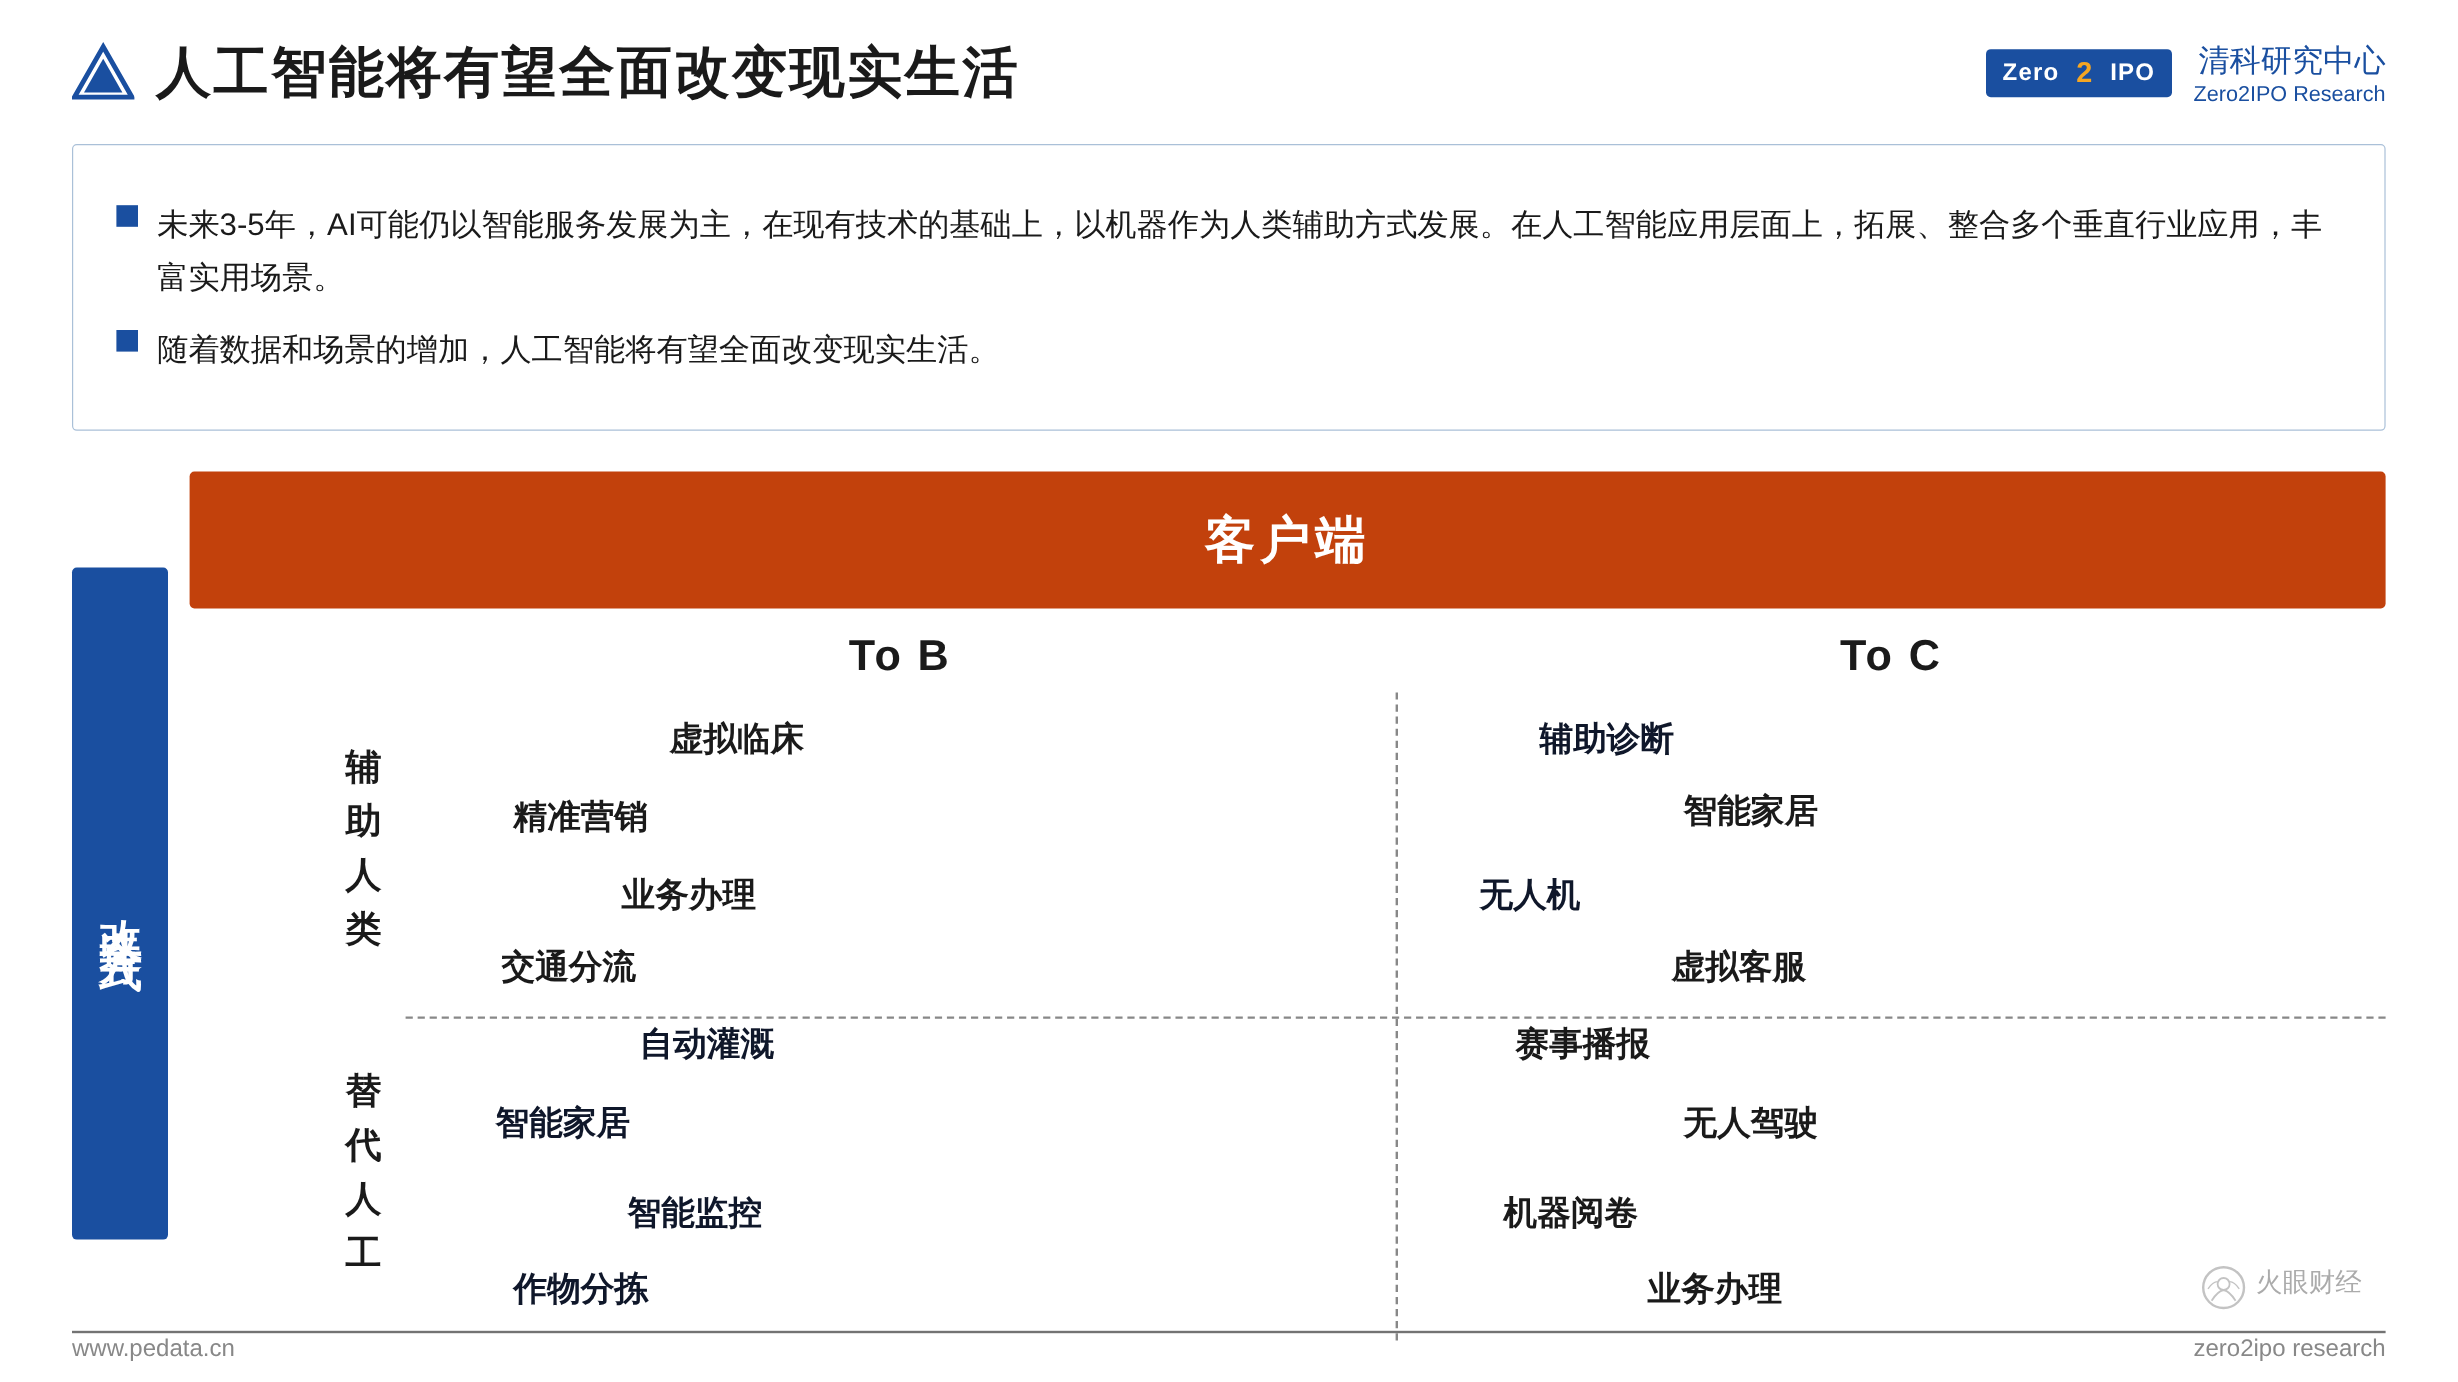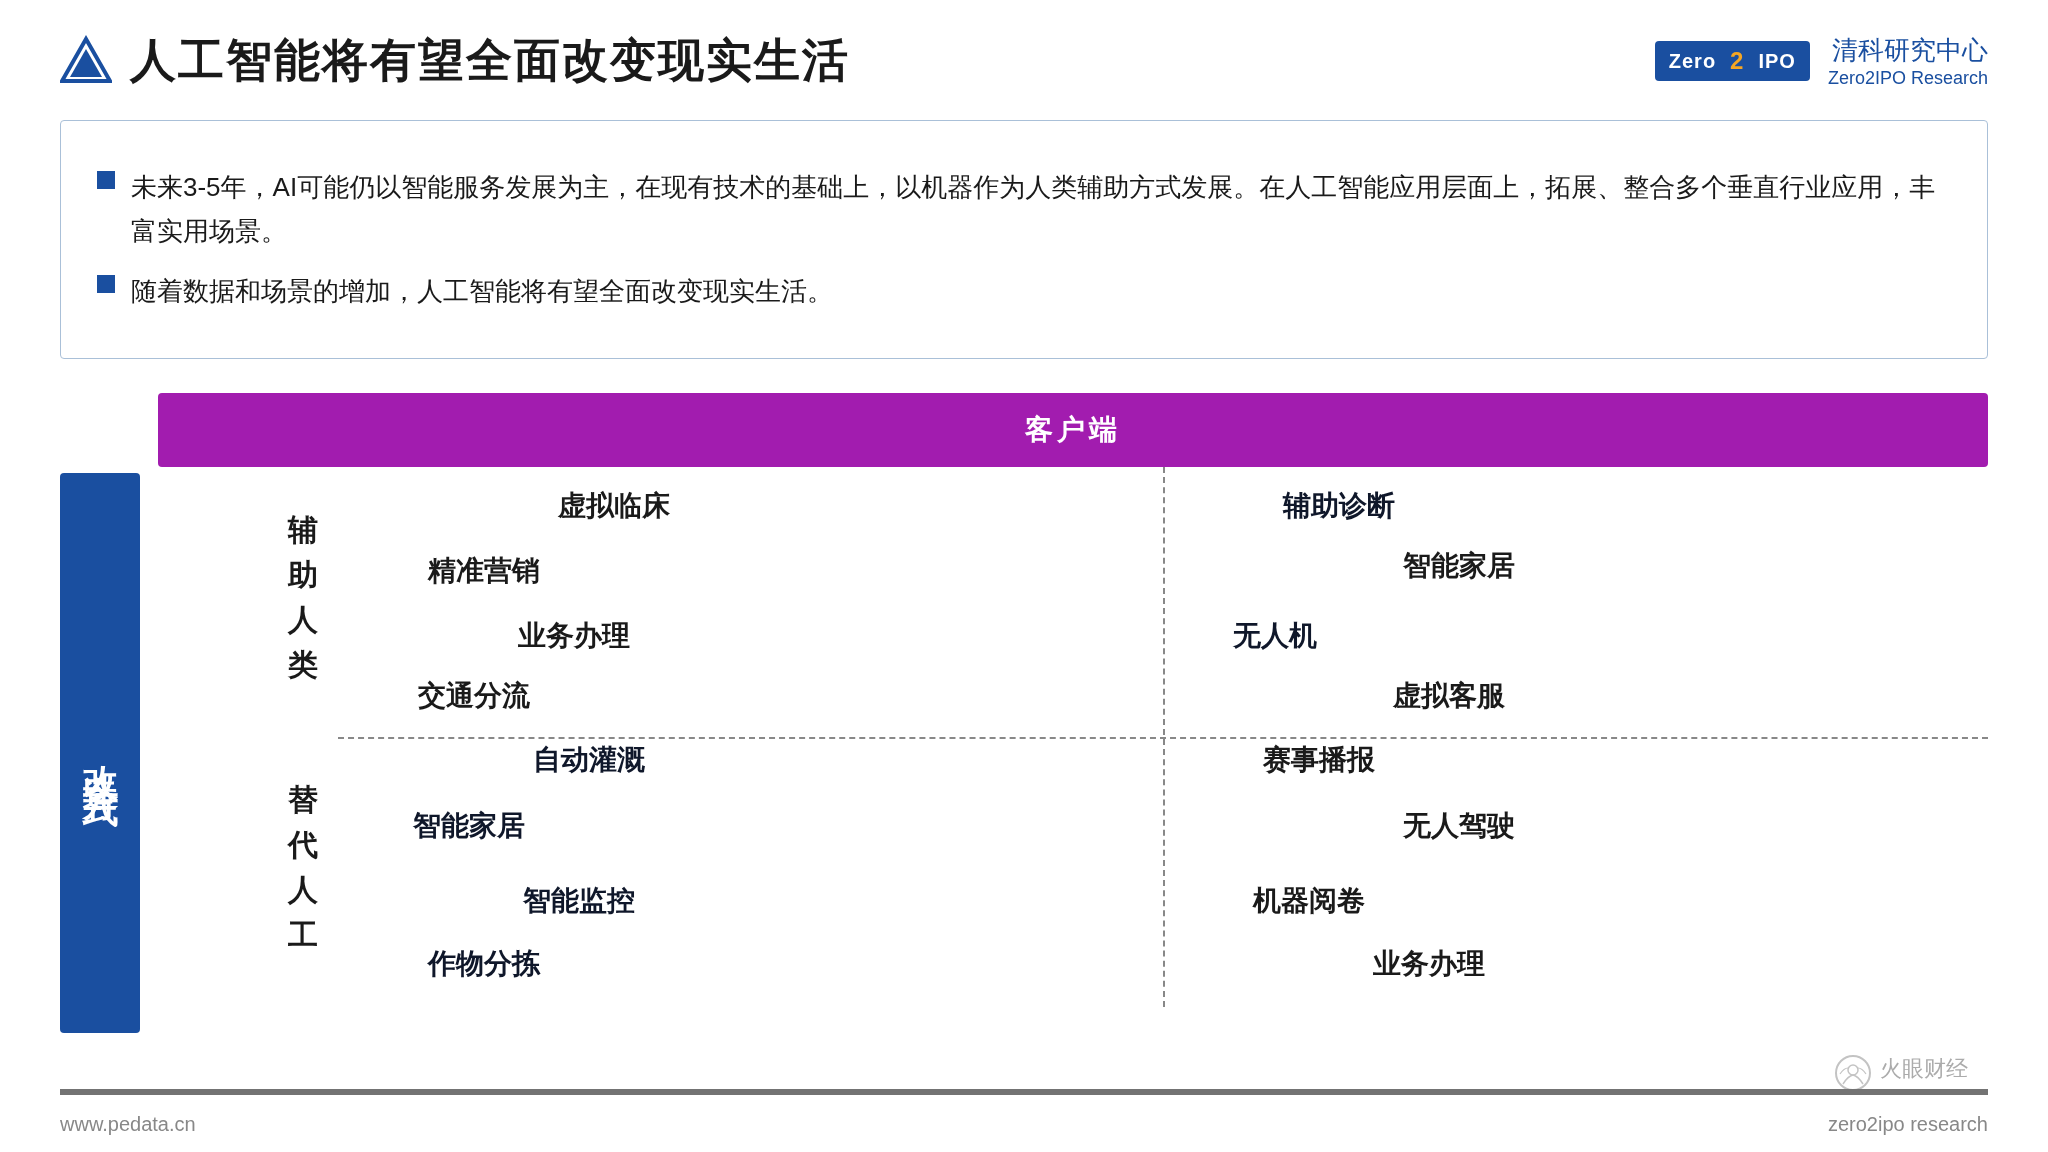--- a/index.html
+++ b/index.html
@@ -132,26 +132,26 @@
       letter-spacing: 8px;
     }
 
     
     .matrix-content {
       flex: 1;
     }
 
     
     .customer-bar {
-      background: #a21caf;
+      background: #c2410c;
       color: #ffffff;
       text-align: center;
-      font-size: 28px;
-      font-weight: bold;
-      padding: 18px 0;
+      font-size: 42px;
+      font-weight: bold;
+      padding: 29px 0;
       border-radius: 4px;
       margin-bottom: 0;
       letter-spacing: 4px;
     }
 
     
     .col-headers {
       display: flex;
       margin-top: 0;
     }
@@ -271,22 +271,22 @@
 
     
     .footer {
       position: absolute;
       bottom: 16px;
       left: 60px;
       right: 60px;
       display: flex;
       justify-content: space-between;
       align-items: center;
-      border-top: 6px solid #737373;
-      padding-top: 18px;
+      border-top: 2px solid #737373;
+      padding-top: 2px;
     }
     .footer-left {
       font-size: 20px;
       color: #888;
     }
     .footer-right {
       font-size: 20px;
       color: #888;
     }
 
@@ -352,20 +352,26 @@
     <div class="left-label-col">
       <div class="left-bar">
         <span class="left-bar-text">改造方式</span>
       </div>
     </div>
 
     <div class="matrix-content">
 
       <div class="customer-bar">客户端</div>
 
+      <div class="col-headers">
+        <div class="col-sub-label"></div>
+        <div class="col-tob">To  B</div>
+        <div class="col-divider-spacer"></div>
+        <div class="col-toc">To  C</div>
+      </div>
 
       <div class="grid-body">
 
         <div class="row-labels-col">
           <div class="row-label-top">
             <div class="row-label-text">辅<br>助<br>人<br>类</div>
           </div>
           <div class="row-label-bottom">
             <div class="row-label-text">替<br>代<br>人<br>工</div>
           </div>

